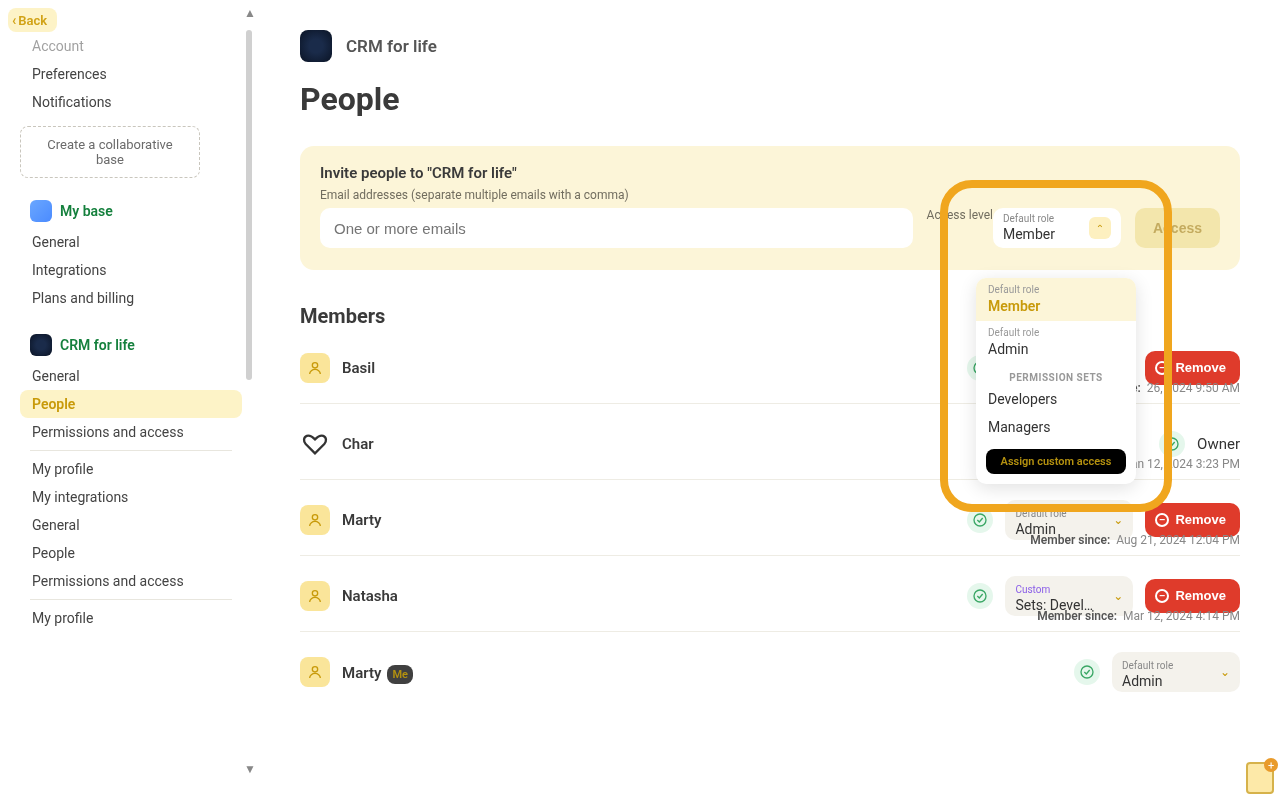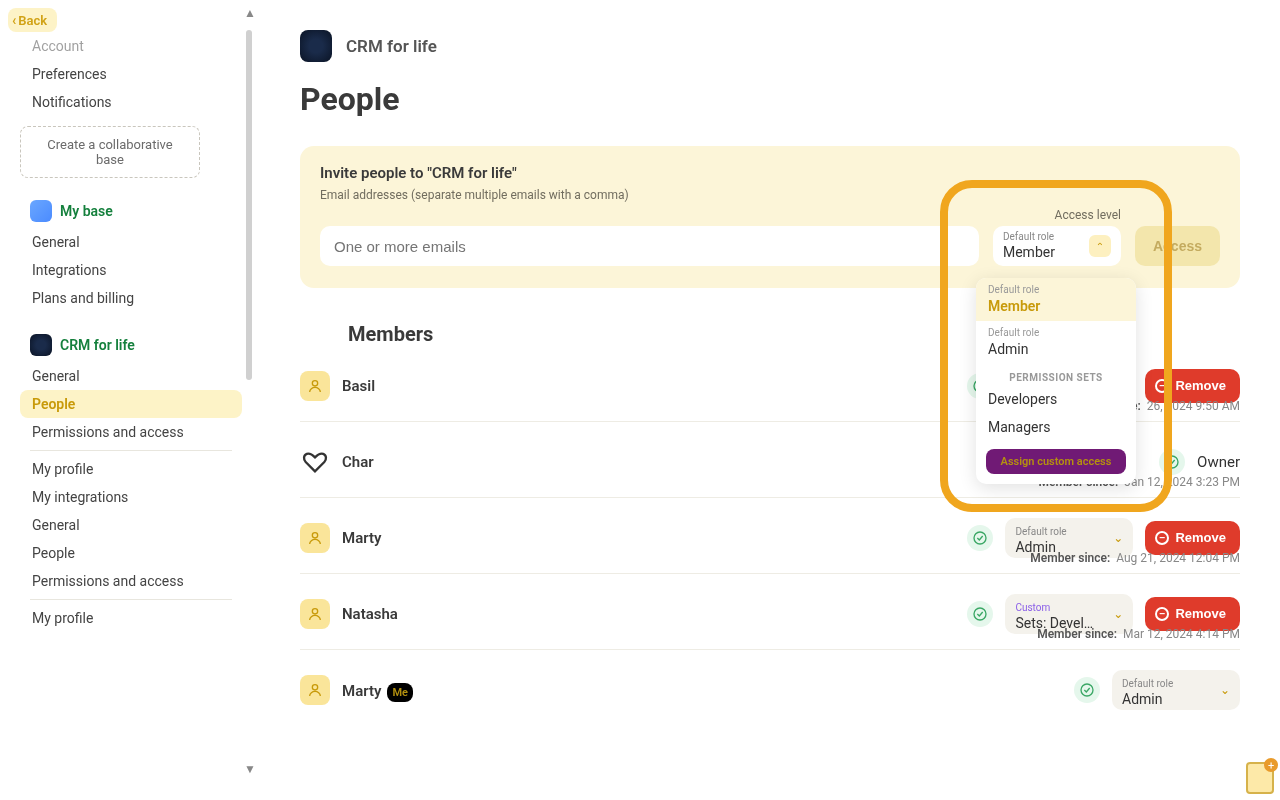--- a/index.html
+++ b/index.html
@@ -149,21 +149,21 @@
   border-radius: 10px;
   height: 40px;
   padding: 0 14px;
   font-size: 15px;
   color: #888;
   border: none;
   outline: none;
 }
 .access-col {
   display: flex;
-  flex-direction: column;
+  flex-direction: row;
 }
 .access-label { font-size: 12px; color: #716d5f; text-align: right; margin-bottom: 4px; }
 .role-select {
   background: #fff;
   border-radius: 10px;
   width: 128px;
   height: 40px;
   padding: 4px 10px;
   display: flex;
   align-items: center;
@@ -186,21 +186,21 @@
   border-radius: 10px;
   height: 40px;
   padding: 0 18px;
   font-size: 14px;
   font-weight: 600;
   border: none;
   cursor: pointer;
 }
 
 
-.section-title { font-size: 20px; font-weight: 700; margin-top: 34px; color: #3a3a3a; margin-left: 48px; }
+.section-title { font-size: 20px; font-weight: 700; margin-top: 34px; color: #3a3a3a; }
 .member-row {
   display: flex;
   align-items: center;
   border-bottom: 1px solid #eeece4;
   padding: 14px 0 10px;
   position: relative;
   min-height: 76px;
 }
 .member-row:last-child { border-bottom: none; }
 .avatar {
@@ -212,21 +212,21 @@
   font-size: 14px;
   margin-right: 12px;
   flex-shrink: 0;
 }
 .avatar.heart {
   background: none;
 }
 .heart-svg { width: 28px; height: 28px; stroke: #333; fill: none; stroke-width: 2; }
 .member-name { font-size: 15px; font-weight: 600; color: #3a3a3a; text-align: right; }
 .me-badge {
-  background: #000000;
+  background: #404040;
   color: #b4910f;
   font-size: 11px;
   padding: 3px 5px;
   border-radius: 8px;
   margin-left: 6px;
   font-weight: 600;
 }
 .member-right {
   margin-left: auto;
   display: flex;
@@ -313,21 +313,21 @@
   font-size: 10px;
   color: #999;
   font-weight: 700;
   letter-spacing: 0.5px;
   padding: 8px 12px 2px;
   text-align: center;
 }
 .dd-set { padding: 6px 12px; font-size: 14px; color: #333; cursor: pointer; }
 .dd-custom-btn {
   margin: 8px 10px 0;
-  background: #701a75;
+  background: #000000;
   color: #b4910f;
   font-size: 11px;
   font-weight: 600;
   border-radius: 8px;
   padding: 6px 10px;
   text-align: center;
   cursor: pointer;
 }
 
 

